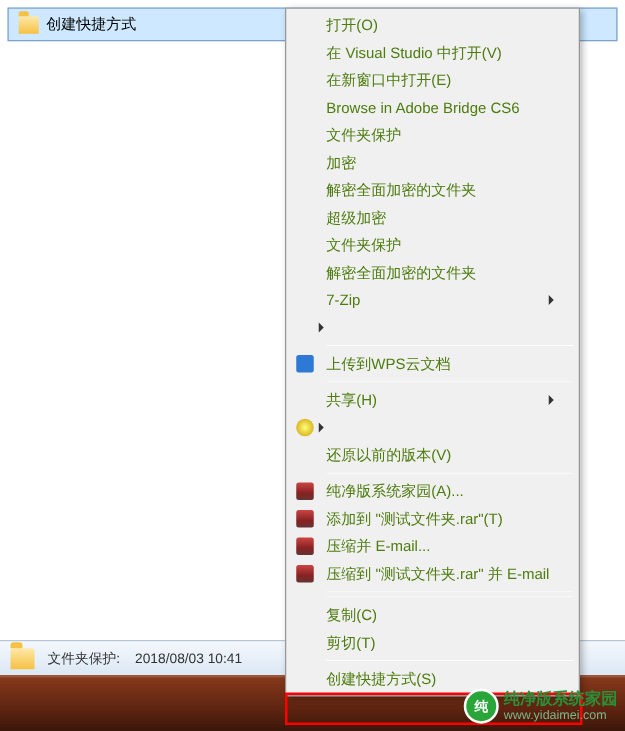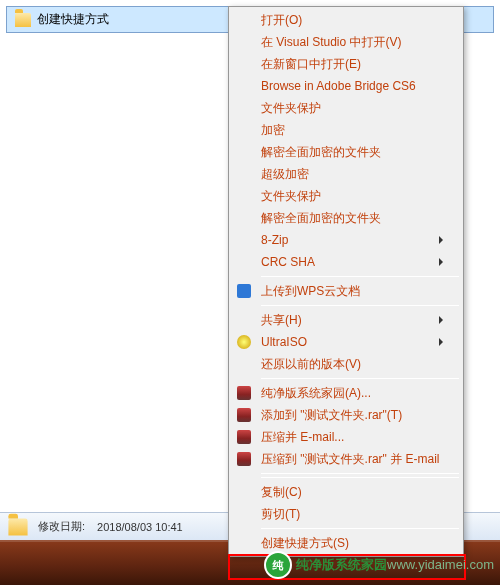--- a/index.html
+++ b/index.html
@@ -97,21 +97,21 @@
   }
   .cm-icon {
     width: 22px;
     display: flex;
     justify-content: center;
     align-items: center;
   }
   .cm-label {
     flex: 1;
     padding-left: 6px;
-    color: #c2410c;
+    color: #4d7c0f;
   }
   .cm-arrow {
     width: 0; height: 0;
     border-top: 4px solid transparent;
     border-bottom: 4px solid transparent;
     border-left: 4px solid #333;
   }
   .cm-sep {
     height: 1px;
     margin: 3px 2px 3px 30px;
@@ -145,26 +145,26 @@
     display: flex;
     align-items: center;
     justify-content: center;
     color: #fff;
     font-weight: bold;
     font-size: 11px;
   }
   .wm-text {
     background: rgba(0,0,0,0);
     display: flex;
-    flex-direction: row;
+    flex-direction: column;
     align-items: flex-start;
     line-height: 1.1;
   }
   .wm-line1 { color: #2a8f38; font-weight: bold; font-size: 13px; }
-  .wm-line2 { color: #7db58a; font-size: 13px; }
+  .wm-line2 { color: #7db58a; font-size: 10px; }
   
   .ico-wps { width:14px;height:14px;background:#2e78d6;border-radius:2px; }
   .ico-uiso { width:14px;height:14px;background:radial-gradient(#ff7,#c90);border-radius:50%; }
   .ico-rar { width:14px;height:14px;background:linear-gradient(#c44,#822 60%,#633);border-radius:2px; }
   .ico-lib { width:14px;height:14px;background:linear-gradient(#7db0e8,#3a7bc8);border-radius:2px; }
 </style>
 </head>
 <body>
 
 <div class="explorer-bg">
@@ -172,21 +172,21 @@
     <span>2018/08/03 10:41</span>
   </div>
   <div class="folder-row">
     <span class="folder-icon"></span>
     <span>创建快捷方式</span>
   </div>
 </div>
 
 <div class="status-bar">
   <span class="folder-icon" style="transform:scale(1.2)"></span>
-  <span>修改日期:</span>
+  <span>文件夹保护:</span>
   <span>2018/08/03 10:41</span>
 </div>
 
 <div class="taskbar"></div>
 
 <div class="context-menu">
   <div class="cm-inner" id="cm-inner">
       <div class="cm-item">
         <span class="cm-icon"></span>
         <span class="cm-label">打开(O)</span>
@@ -222,46 +222,44 @@
       <div class="cm-item">
         <span class="cm-icon"></span>
         <span class="cm-label">文件夹保护</span>
       </div>
       <div class="cm-item">
         <span class="cm-icon"></span>
         <span class="cm-label">解密全面加密的文件夹</span>
       </div>
       <div class="cm-item">
         <span class="cm-icon"></span>
-        <span class="cm-label">8-Zip</span>
+        <span class="cm-label">7-Zip</span>
         <span class="cm-arrow"></span>
       </div>
       <div class="cm-item">
         <span class="cm-icon"></span>
-        <span class="cm-label">CRC SHA</span>
         <span class="cm-arrow"></span>
       </div>
       <div class="cm-sep"></div>
       <div class="cm-item">
         <span class="cm-icon">
           <span class="ico-wps"></span>
         </span>
         <span class="cm-label">上传到WPS云文档</span>
       </div>
       <div class="cm-sep"></div>
       <div class="cm-item">
         <span class="cm-icon"></span>
         <span class="cm-label">共享(H)</span>
         <span class="cm-arrow"></span>
       </div>
       <div class="cm-item">
         <span class="cm-icon">
           <span class="ico-uiso"></span>
         </span>
-        <span class="cm-label">UltraISO</span>
         <span class="cm-arrow"></span>
       </div>
       <div class="cm-item">
         <span class="cm-icon"></span>
         <span class="cm-label">还原以前的版本(V)</span>
       </div>
       <div class="cm-sep"></div>
       <div class="cm-item">
         <span class="cm-icon">
           <span class="ico-rar"></span>

